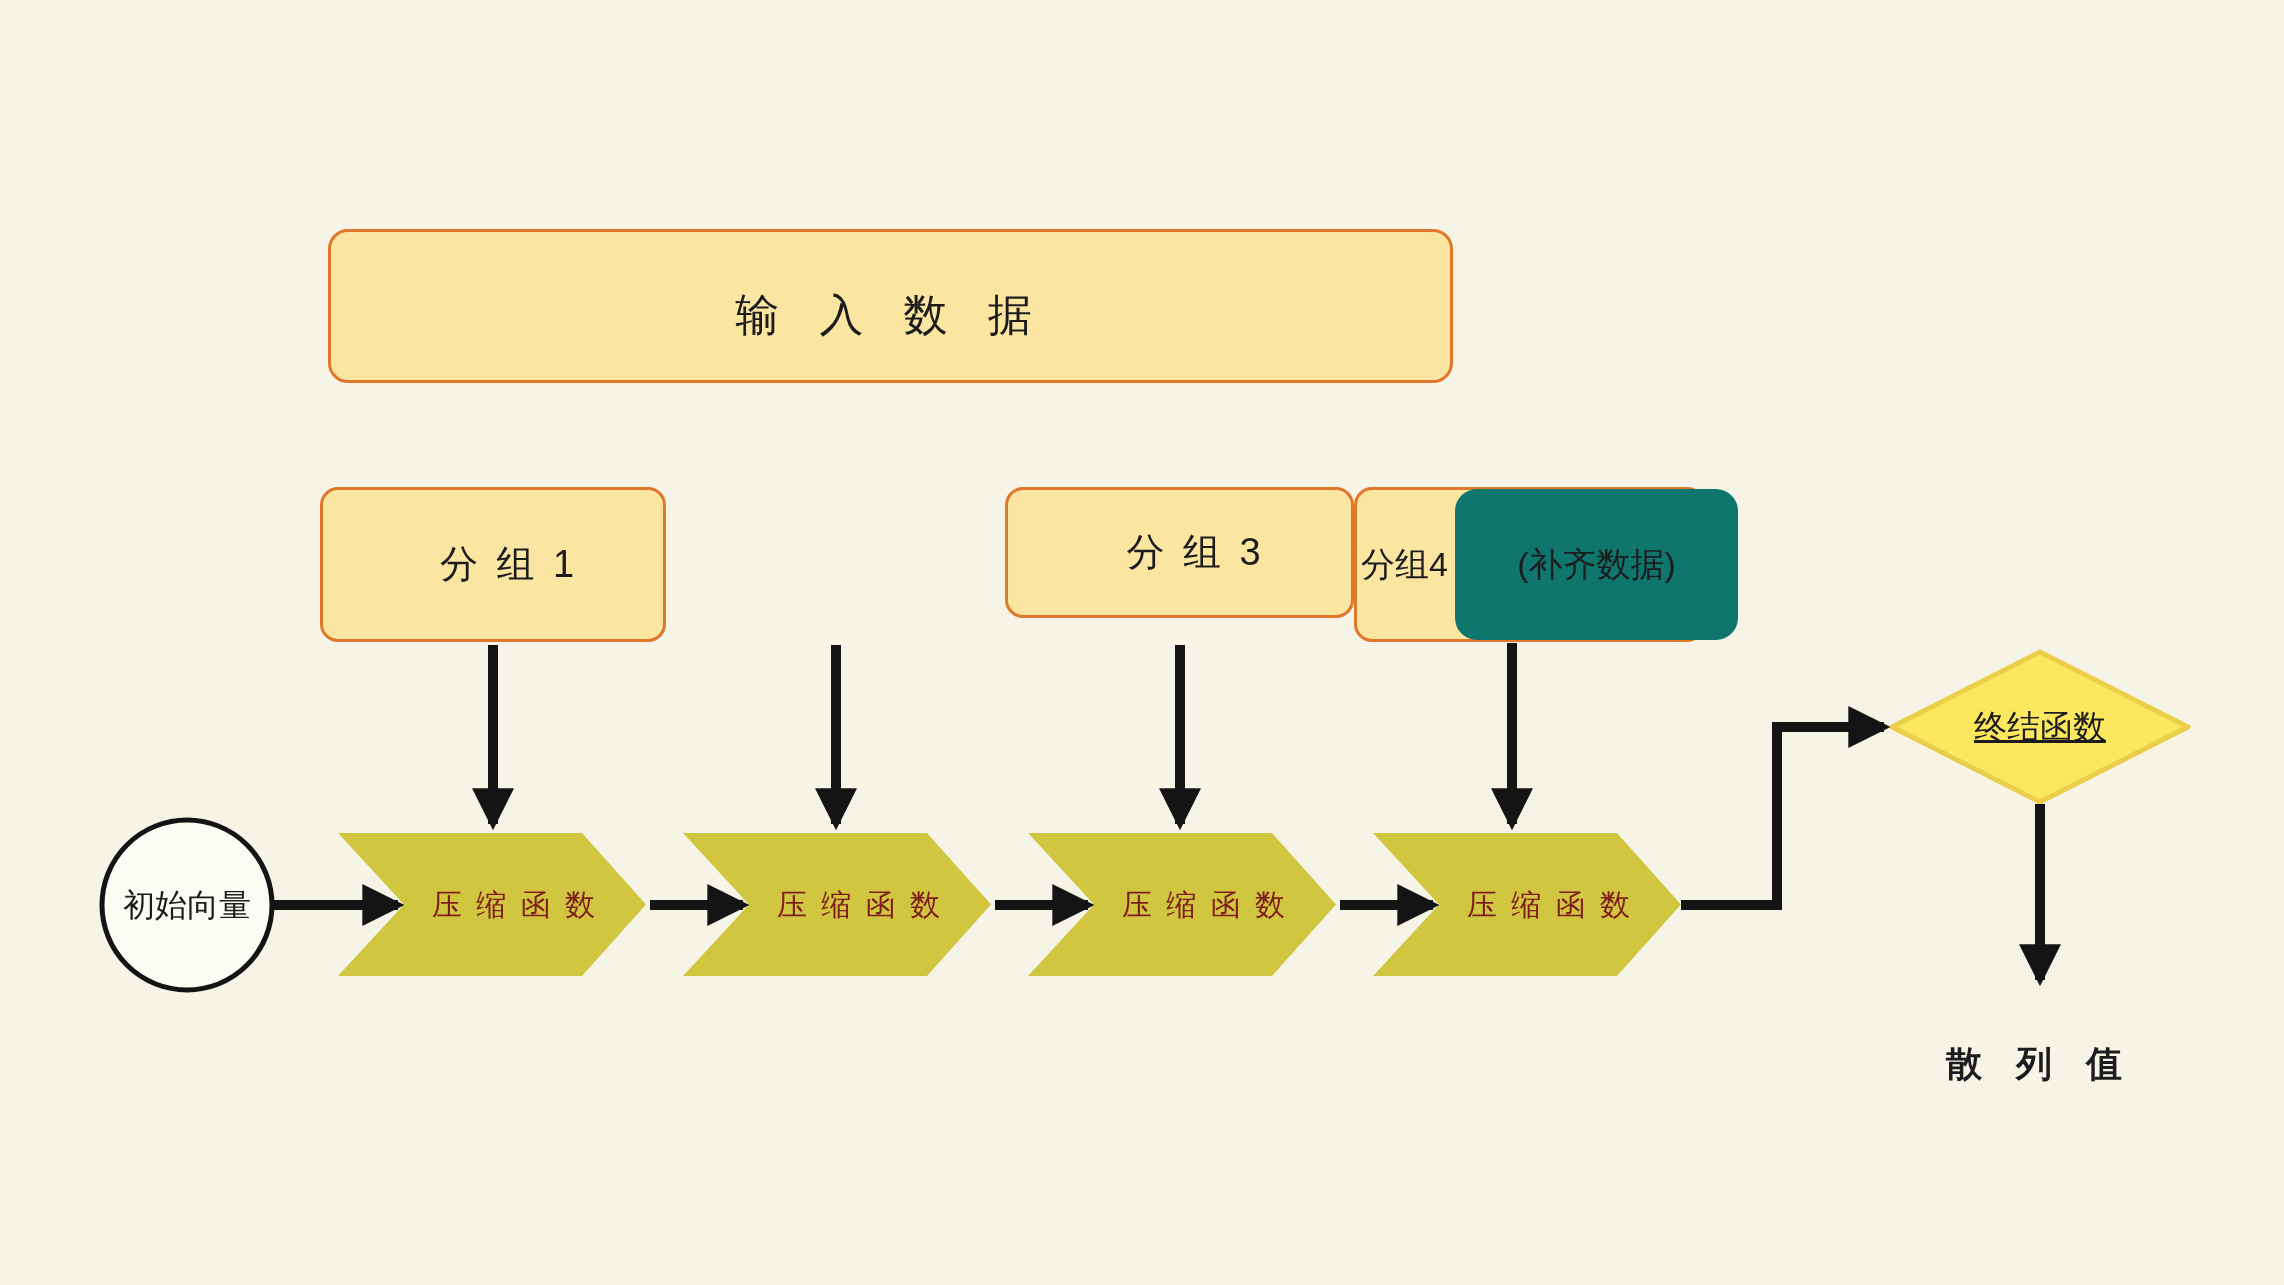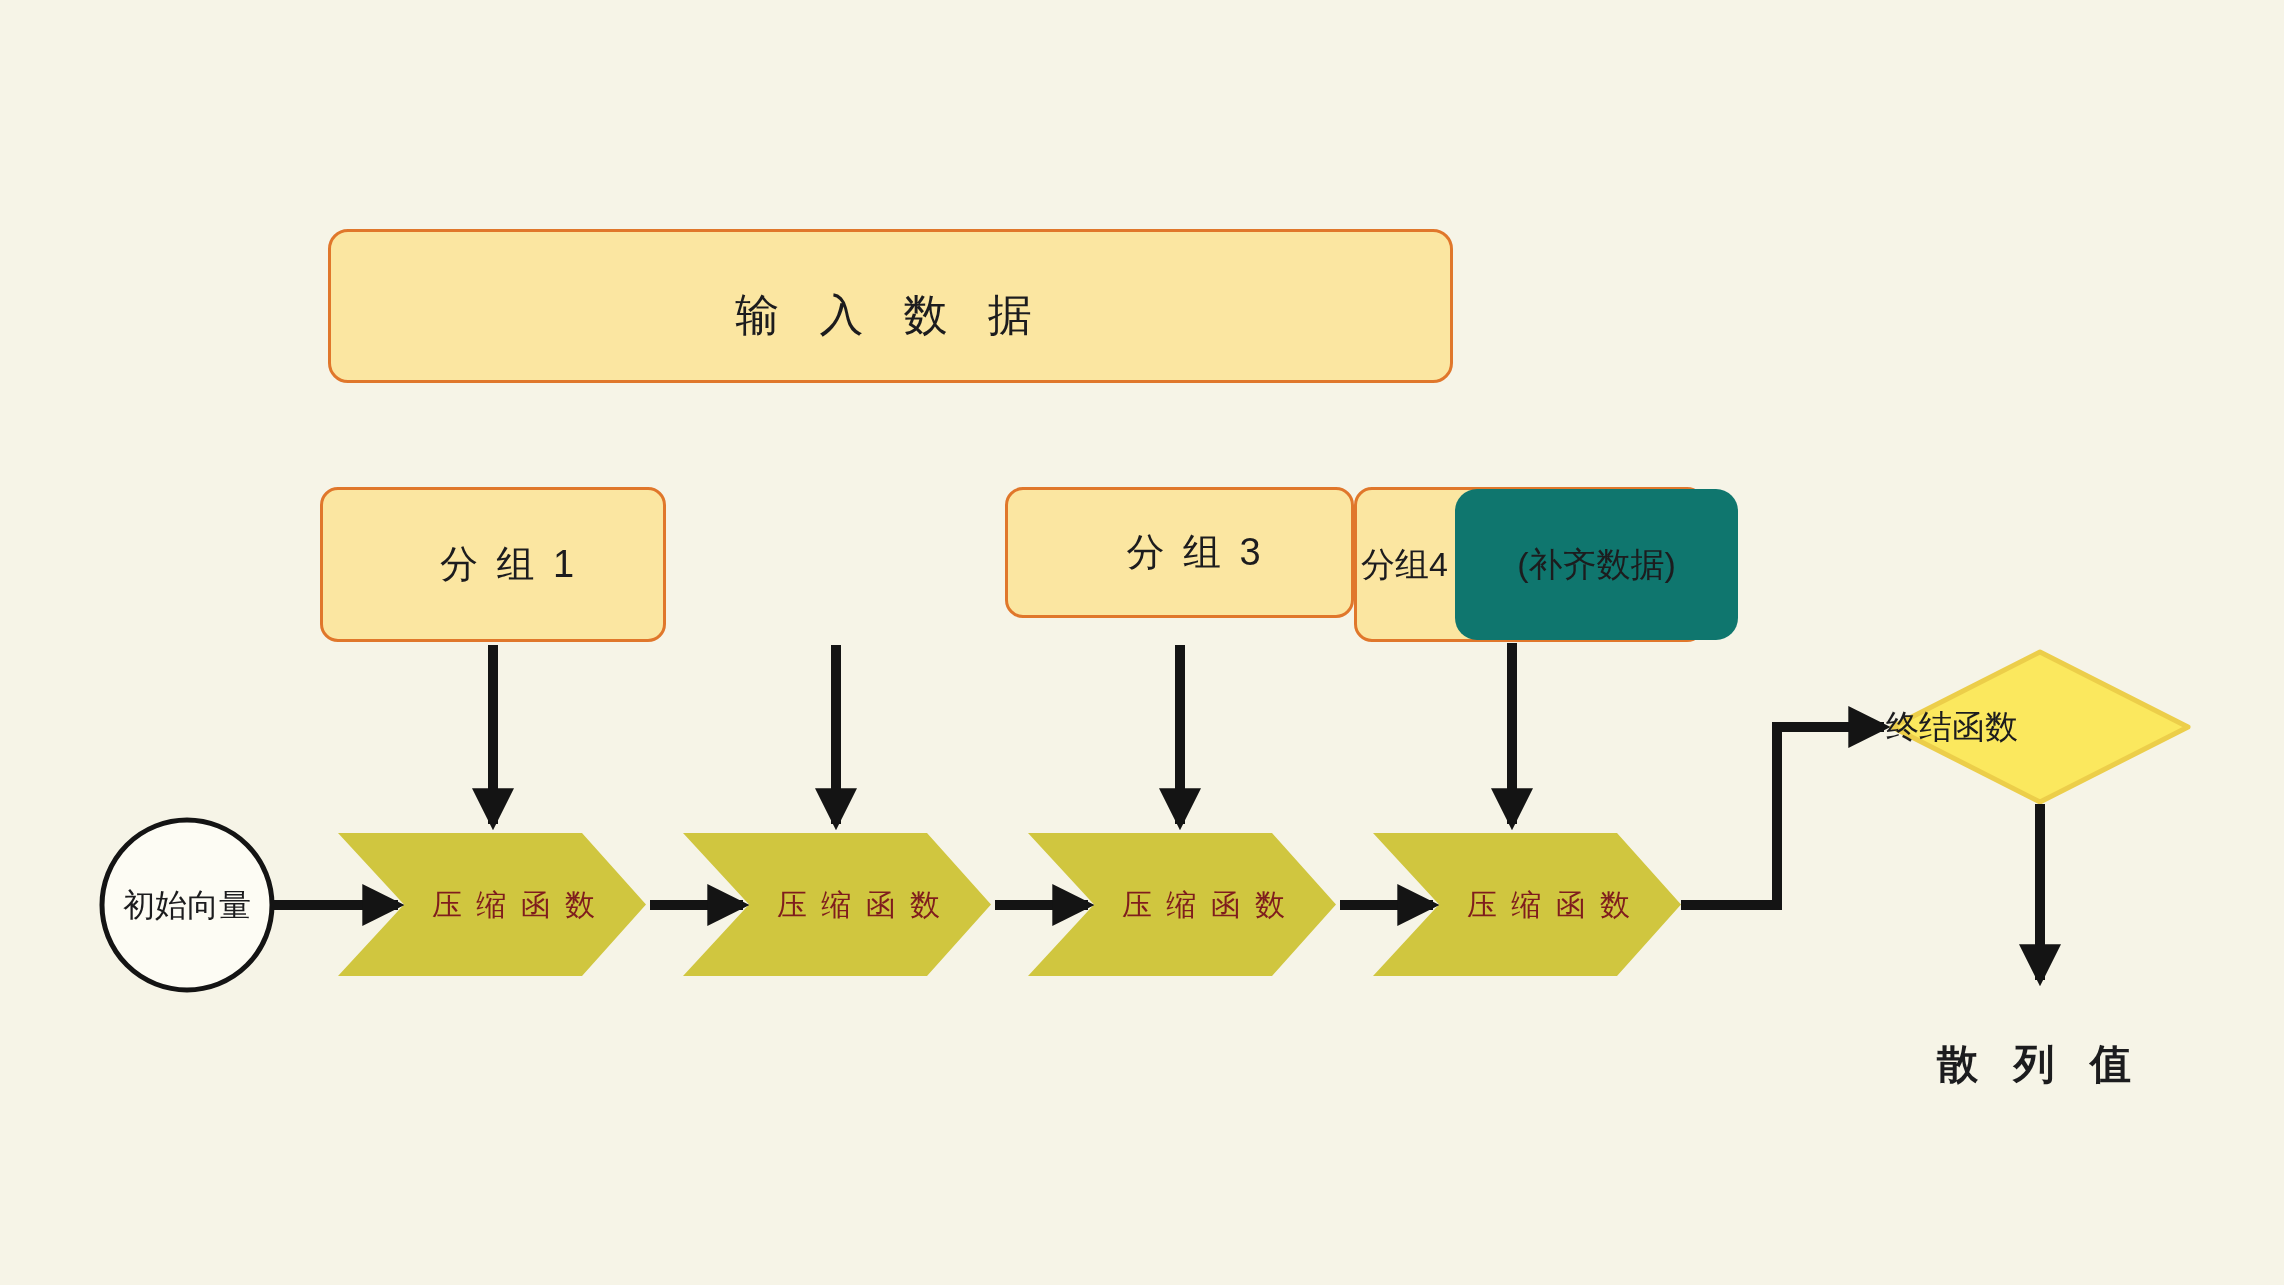--- a/index.html
+++ b/index.html
@@ -51,22 +51,22 @@
   .group4-label { left: 1354px; top: 487px; width: 101px; height: 155px; font-size: 34px; font-weight: 500; z-index: 3; }
   .title-text   { font-size: 44px; font-weight: 500; letter-spacing: 14px; margin-top: 19px; }
   .group-text   { font-size: 38px; font-weight: 500; letter-spacing: 4px; margin-left: 32px; }
   .padding-text { font-size: 34px; font-weight: 500; }
   .iv-label     { left: 87px;  top: 856px; width: 200px; height: 100px; font-size: 32px; font-weight: 500; font-family: Liberation Serif, serif; }
   .chev-label   { top: 875px; width: 300px; height: 60px; color: #7f1d1d; font-size: 30px; font-weight: 500; letter-spacing: 3px; }
   .chev-1 { left: 365px; }
   .chev-2 { left: 710px; }
   .chev-3 { left: 1055px; }
   .chev-4 { left: 1400px; }
-  .final-label  { left: 1832px; top: 703px; width: 240px; height: 48px; font-size: 33px; font-weight: 500; }
-  .output-label { left: 1880px; top: 1033px; width: 320px; height: 62px; font-size: 41px; font-weight: 600; letter-spacing: 12px; }
+  .final-label  { left: 1920px; top: 703px; width: 240px; height: 48px; font-size: 33px; font-weight: 500; text-decoration: underline; }
+  .output-label { left: 1880px; top: 1033px; width: 320px; height: 62px; font-size: 36px; font-weight: 600; letter-spacing: 12px; }
 </style>
 </head>
 <body>
 
 <div class="canvas">
 
   <svg class="svg-layer" viewBox="0 0 2284 1285">
     <defs>
       <marker id="ah" viewBox="0 0 10 10" refX="8.5" refY="5" markerWidth="42" markerHeight="42" orient="auto" markerUnits="userSpaceOnUse">
         <path d="M0,0 L10,5 L0,10 Z" fill="#141414"></path>

